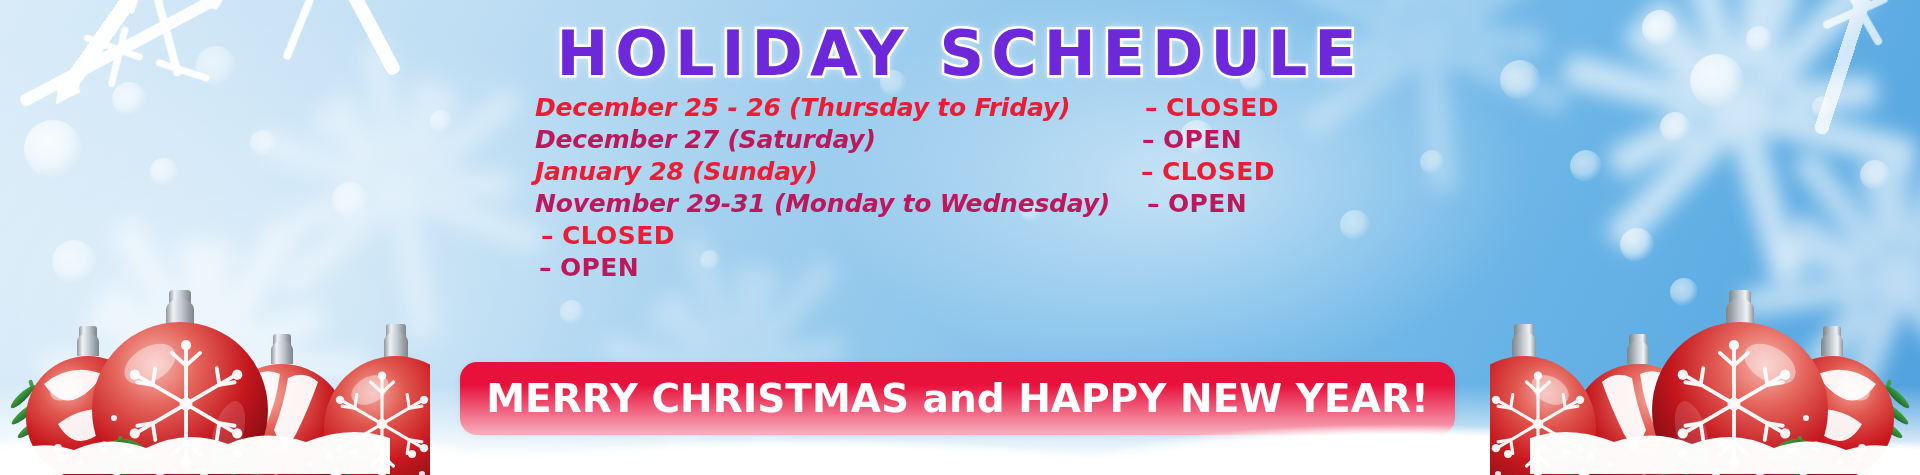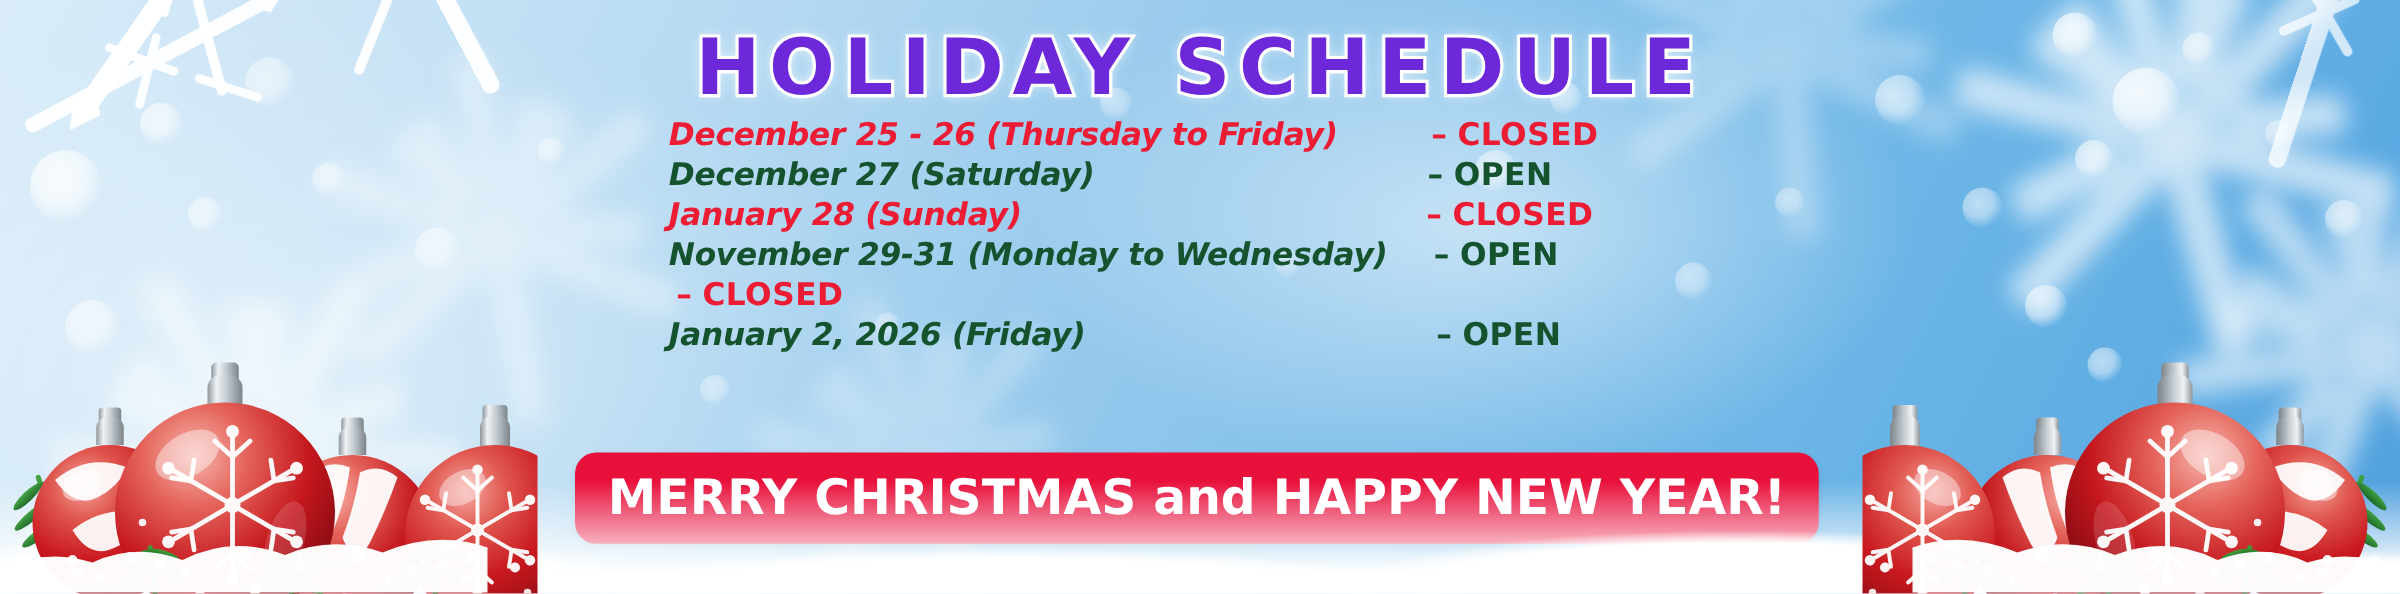--- a/index.html
+++ b/index.html
@@ -101,21 +101,21 @@
   }
   .status {
     font-family: "DejaVu Sans", sans-serif;
     font-weight: 700;
     font-size: 25px;
     letter-spacing: 0.4px;
     white-space: nowrap;
   }
   .dash { margin-right: 8px; }
   .c-red  { color: #EC1C35; }
-  .c-blue { color: #14532d; }
+  .c-blue { color: #be185d; }
 
   
   .row:nth-child(1) .status { margin-left: 0px; }
   .row:nth-child(2) .status { margin-left: -3px; }
   .row:nth-child(3) .status { margin-left: -4px; }
   .row:nth-child(4) .status { margin-left: 2px; }
   .row:nth-child(5) .status { margin-left: 6px; }
   .row:nth-child(6) .status { margin-left: 4px; }
 
   
@@ -314,21 +314,20 @@
     <div class="row">
       <span class="date c-blue">November 29-31 (Monday to Wednesday)</span>
       <span class="status c-blue"><span class="dash">–</span><span>OPEN</span></span>
     </div>
 
     <div class="row">
       <span class="status c-red"><span class="dash">–</span><span>CLOSED</span></span>
     </div>
 
     <div class="row">
-      <span class="date c-blue">January 2, 2026 (Friday)</span>
       <span class="status c-blue"><span class="dash">–</span><span>OPEN</span></span>
     </div>
 
   </div>
 
   <div id="greeting-banner">
     <span id="greeting-text">MERRY CHRISTMAS and HAPPY NEW YEAR!</span>
   </div>
 
   <div class="snowbank"></div>

